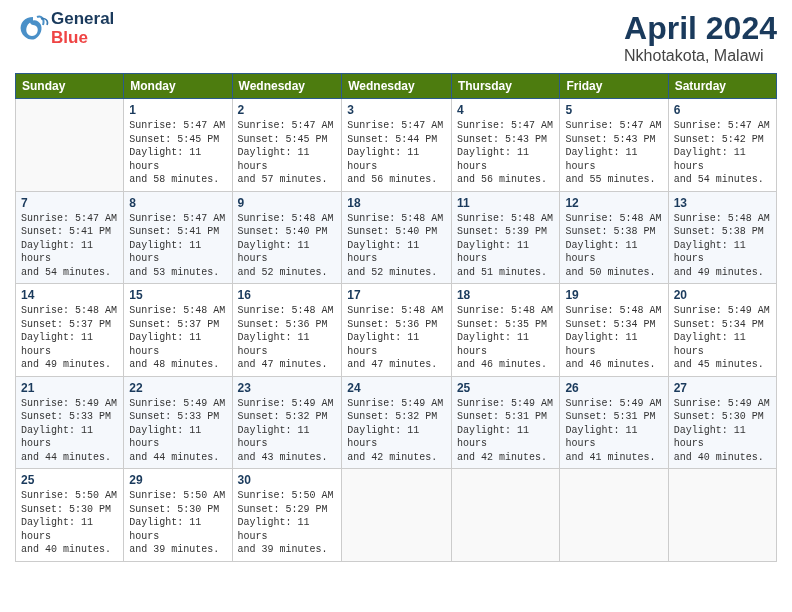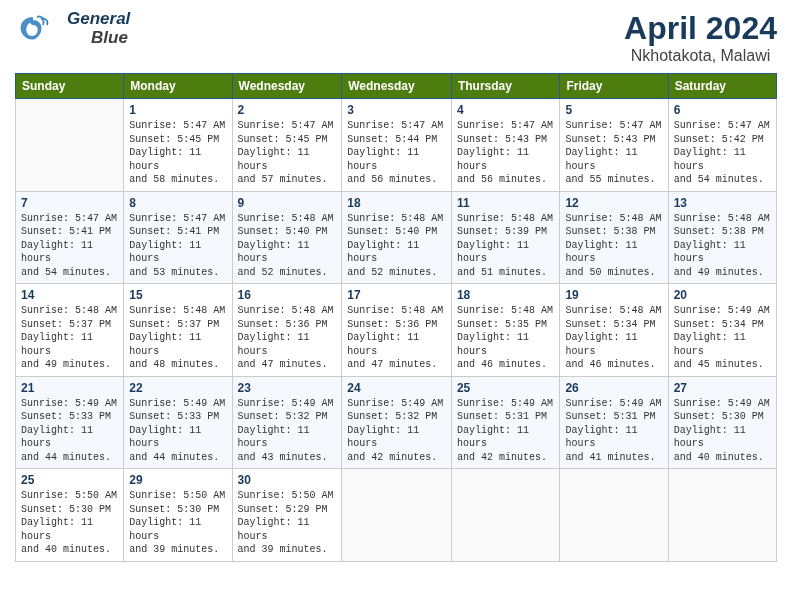--- a/index.html
+++ b/index.html
@@ -15,21 +15,21 @@
       height: 612px;
       padding: 10px 15px;
     }
     .header {
       display: flex;
       justify-content: space-between;
       align-items: flex-start;
       margin-bottom: 8px;
     }
     .title-block {
-      text-align: center;
+      text-align: left;
       margin-left: 48px;
     }
     .month-title {
       font-size: 32px;
       font-weight: bold;
       color: #1a3a5c;
     }
     .location-title {
       font-size: 16px;
       color: #444;
@@ -71,42 +71,40 @@
       color: #333;
       line-height: 1.35;
       font-family: Liberation Mono, monospace;
     }
     .empty-cell {
       background: #f9f9f9 !important;
     }
     .logo-wrapper {
       display: flex;
       align-items: center;
-      gap: 16px;
-      font-style: italic;
+      gap: 0;
     }
     .logo-bird {
       width: 36px;
       height: 36px;
     }
     .logo-name {
       display: flex;
       flex-direction: column;
       line-height: 1.1;
     }
     .logo-general {
       font-size: 17px;
       font-weight: bold;
       color: #1a3a5c;
     }
     .logo-blue-text {
       font-size: 17px;
       font-weight: bold;
-      color: #404040;
-      margin-left: 24px;
+      color: #ef4444;
     }
   </style>
 </head>
 <body>
 
 <div class="container">
   <div class="header">
     <div class="logo-wrapper">
       <svg class="logo-bird" viewBox="0 0 36 36" xmlns="http://www.w3.org/2000/svg">
         <path d="M18 6 C10 6, 4 12, 6 20 C8 26, 14 30, 20 28 C24 26, 28 20, 26 14 C24 10, 20 8, 16 10 C14 11, 16 14, 18 14 C22 14, 24 18, 22 22 C20 26, 14 26, 12 22 C10 18, 12 12, 18 10 Z" fill="#4a90c8"></path>

